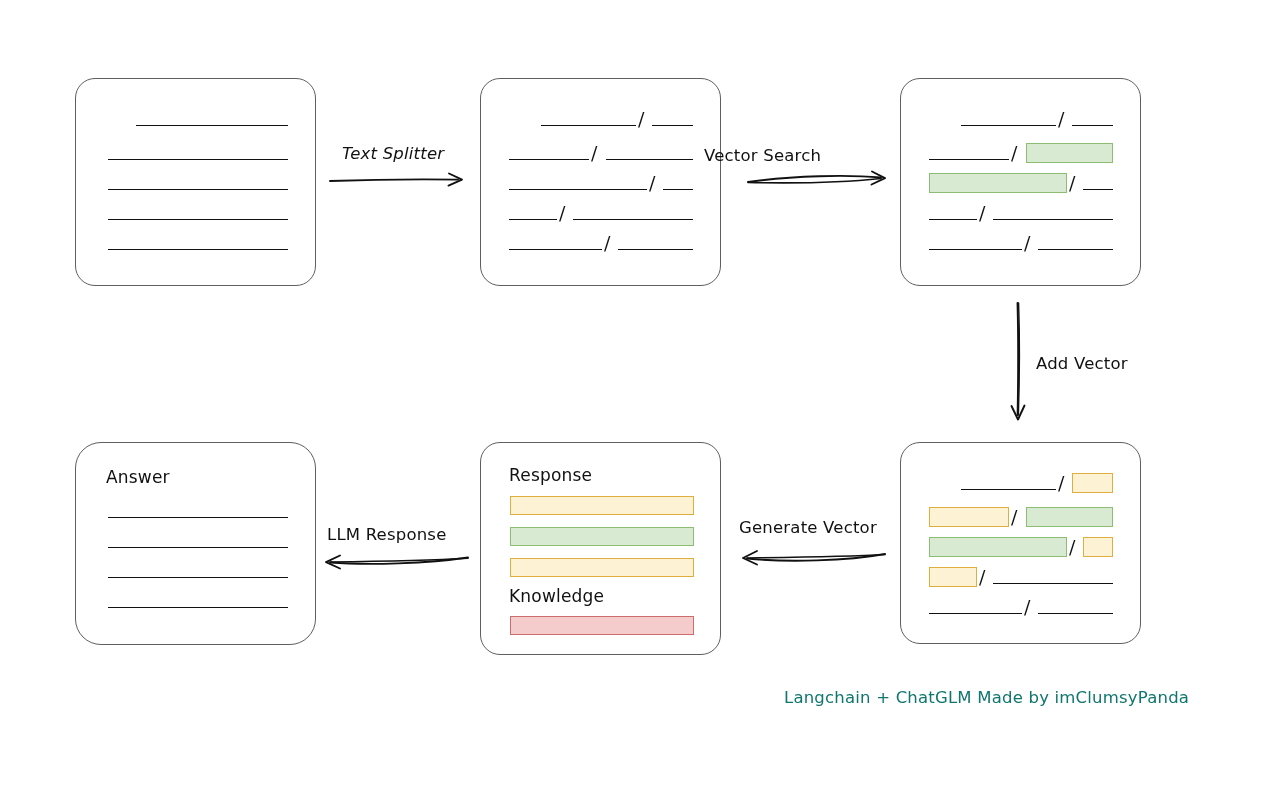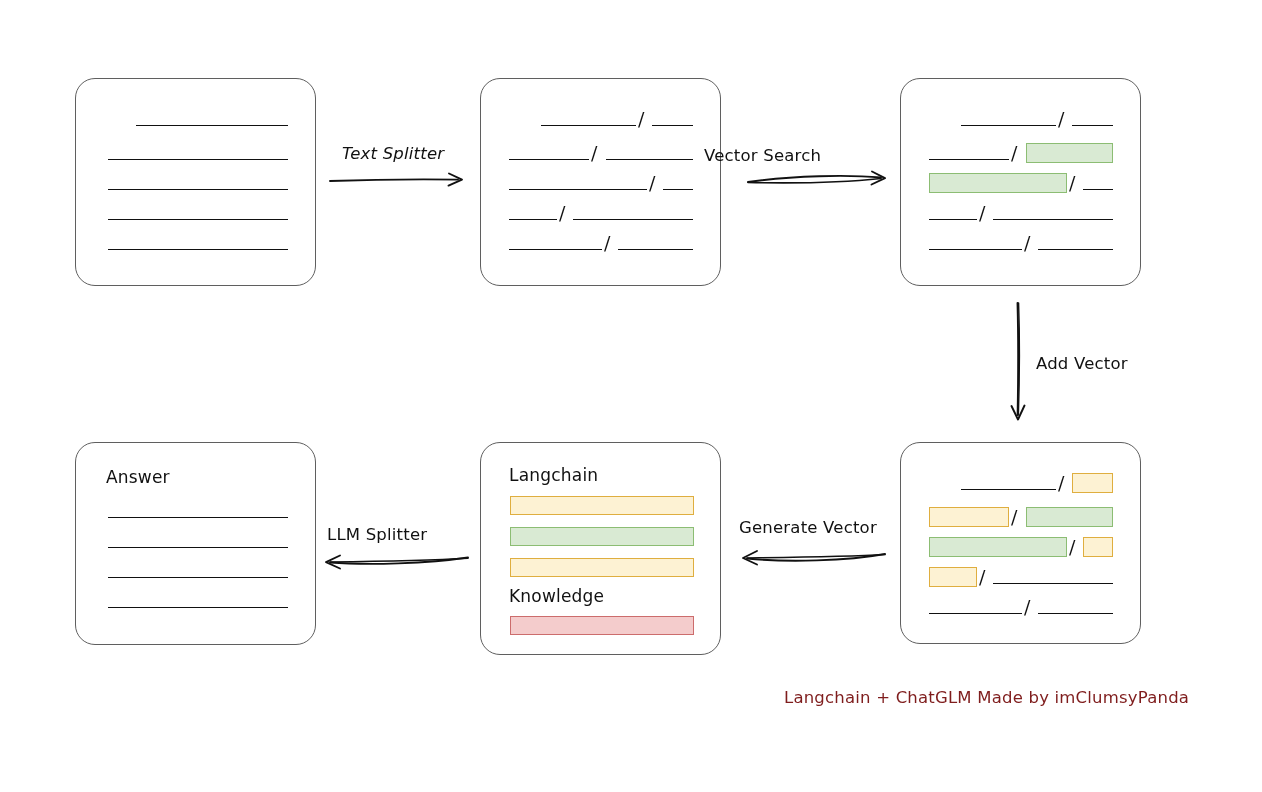--- a/index.html
+++ b/index.html
@@ -63,21 +63,21 @@
     position:absolute;
     font-size:16.5px;
     color:#111111;
     white-space:nowrap;
     letter-spacing:.2px;
   }
 
   .footer{
     position:absolute;
     font-size:16.5px;
-    color:#7f1d1d;
+    color:#0f766e;
     white-space:nowrap;
     letter-spacing:.2px;
   }
 </style>
 </head>
 <body>
 
 <div class="stage">
 
   <div class="docbox" style="left:75px;top:78px;width:241px;height:208px;">
@@ -186,38 +186,38 @@
   <div class="arrow-label" style="left:739px;top:518px;">Generate Vector</div>
   <div class="arrow" style="left:737px;top:543px;">
     <svg width="152" height="24" viewBox="0 0 152 24">
       <path d="M148,11 C110,18 50,19.5 10,15.5" stroke="#111" stroke-width="1.9" fill="none" stroke-linecap="round"></path>
       <path d="M148,11.6 C110,14 50,14.5 10,15" stroke="#111" stroke-width="1.5" fill="none" stroke-linecap="round"></path>
       <path d="M20,8 L6,15 L20,21.5" stroke="#111" stroke-width="1.9" fill="none" stroke-linecap="round" stroke-linejoin="round"></path>
     </svg>
   </div>
 
   <div class="docbox" style="left:480px;top:442px;width:241px;height:213px;">
-    <div class="box-title" style="left:28px;top:22px;">Langchain</div>
+    <div class="box-title" style="left:28px;top:22px;">Response</div>
     <div class="kbar yellow" style="left:29px;top:53px;width:184px;"></div>
     <div class="kbar green" style="left:29px;top:84px;width:184px;"></div>
     <div class="kbar yellow" style="left:29px;top:115px;width:184px;"></div>
     <div class="box-title" style="left:28px;top:143px;">Knowledge</div>
     <div class="kbar red" style="left:29px;top:173px;width:184px;"></div>
   </div>
 
-  <div class="arrow-label" style="left:327px;top:525px;">LLM Splitter</div>
+  <div class="arrow-label" style="left:327px;top:525px;">LLM Response</div>
   <div class="arrow" style="left:318px;top:549px;">
     <svg width="152" height="24" viewBox="0 0 152 24">
       <path d="M150,8.5 C110,14.5 50,16.5 12,13.5" stroke="#111" stroke-width="1.9" fill="none" stroke-linecap="round"></path>
       <path d="M150,9.2 C110,11.5 50,12.5 12,13" stroke="#111" stroke-width="1.4" fill="none" stroke-linecap="round"></path>
       <path d="M22,6.5 L8,13.2 L22,19.5" stroke="#111" stroke-width="1.9" fill="none" stroke-linecap="round" stroke-linejoin="round"></path>
     </svg>
   </div>
 
-  <div class="docbox" style="left:75px;top:442px;width:241px;height:203px;">
+  <div class="docbox" style="left:75px;top:442px;width:241px;height:203px;border-radius:26px;">
     <div class="box-title" style="left:30px;top:24px;">Answer</div>
     <div class="seg" style="left:32px;top:74px;width:180px;"></div>
     <div class="seg" style="left:32px;top:104px;width:180px;"></div>
     <div class="seg" style="left:32px;top:134px;width:180px;"></div>
     <div class="seg" style="left:32px;top:164px;width:180px;"></div>
   </div>
 
   <div class="footer" style="left:784px;top:688px;">Langchain + ChatGLM Made by imClumsyPanda</div>
 
 </div>

